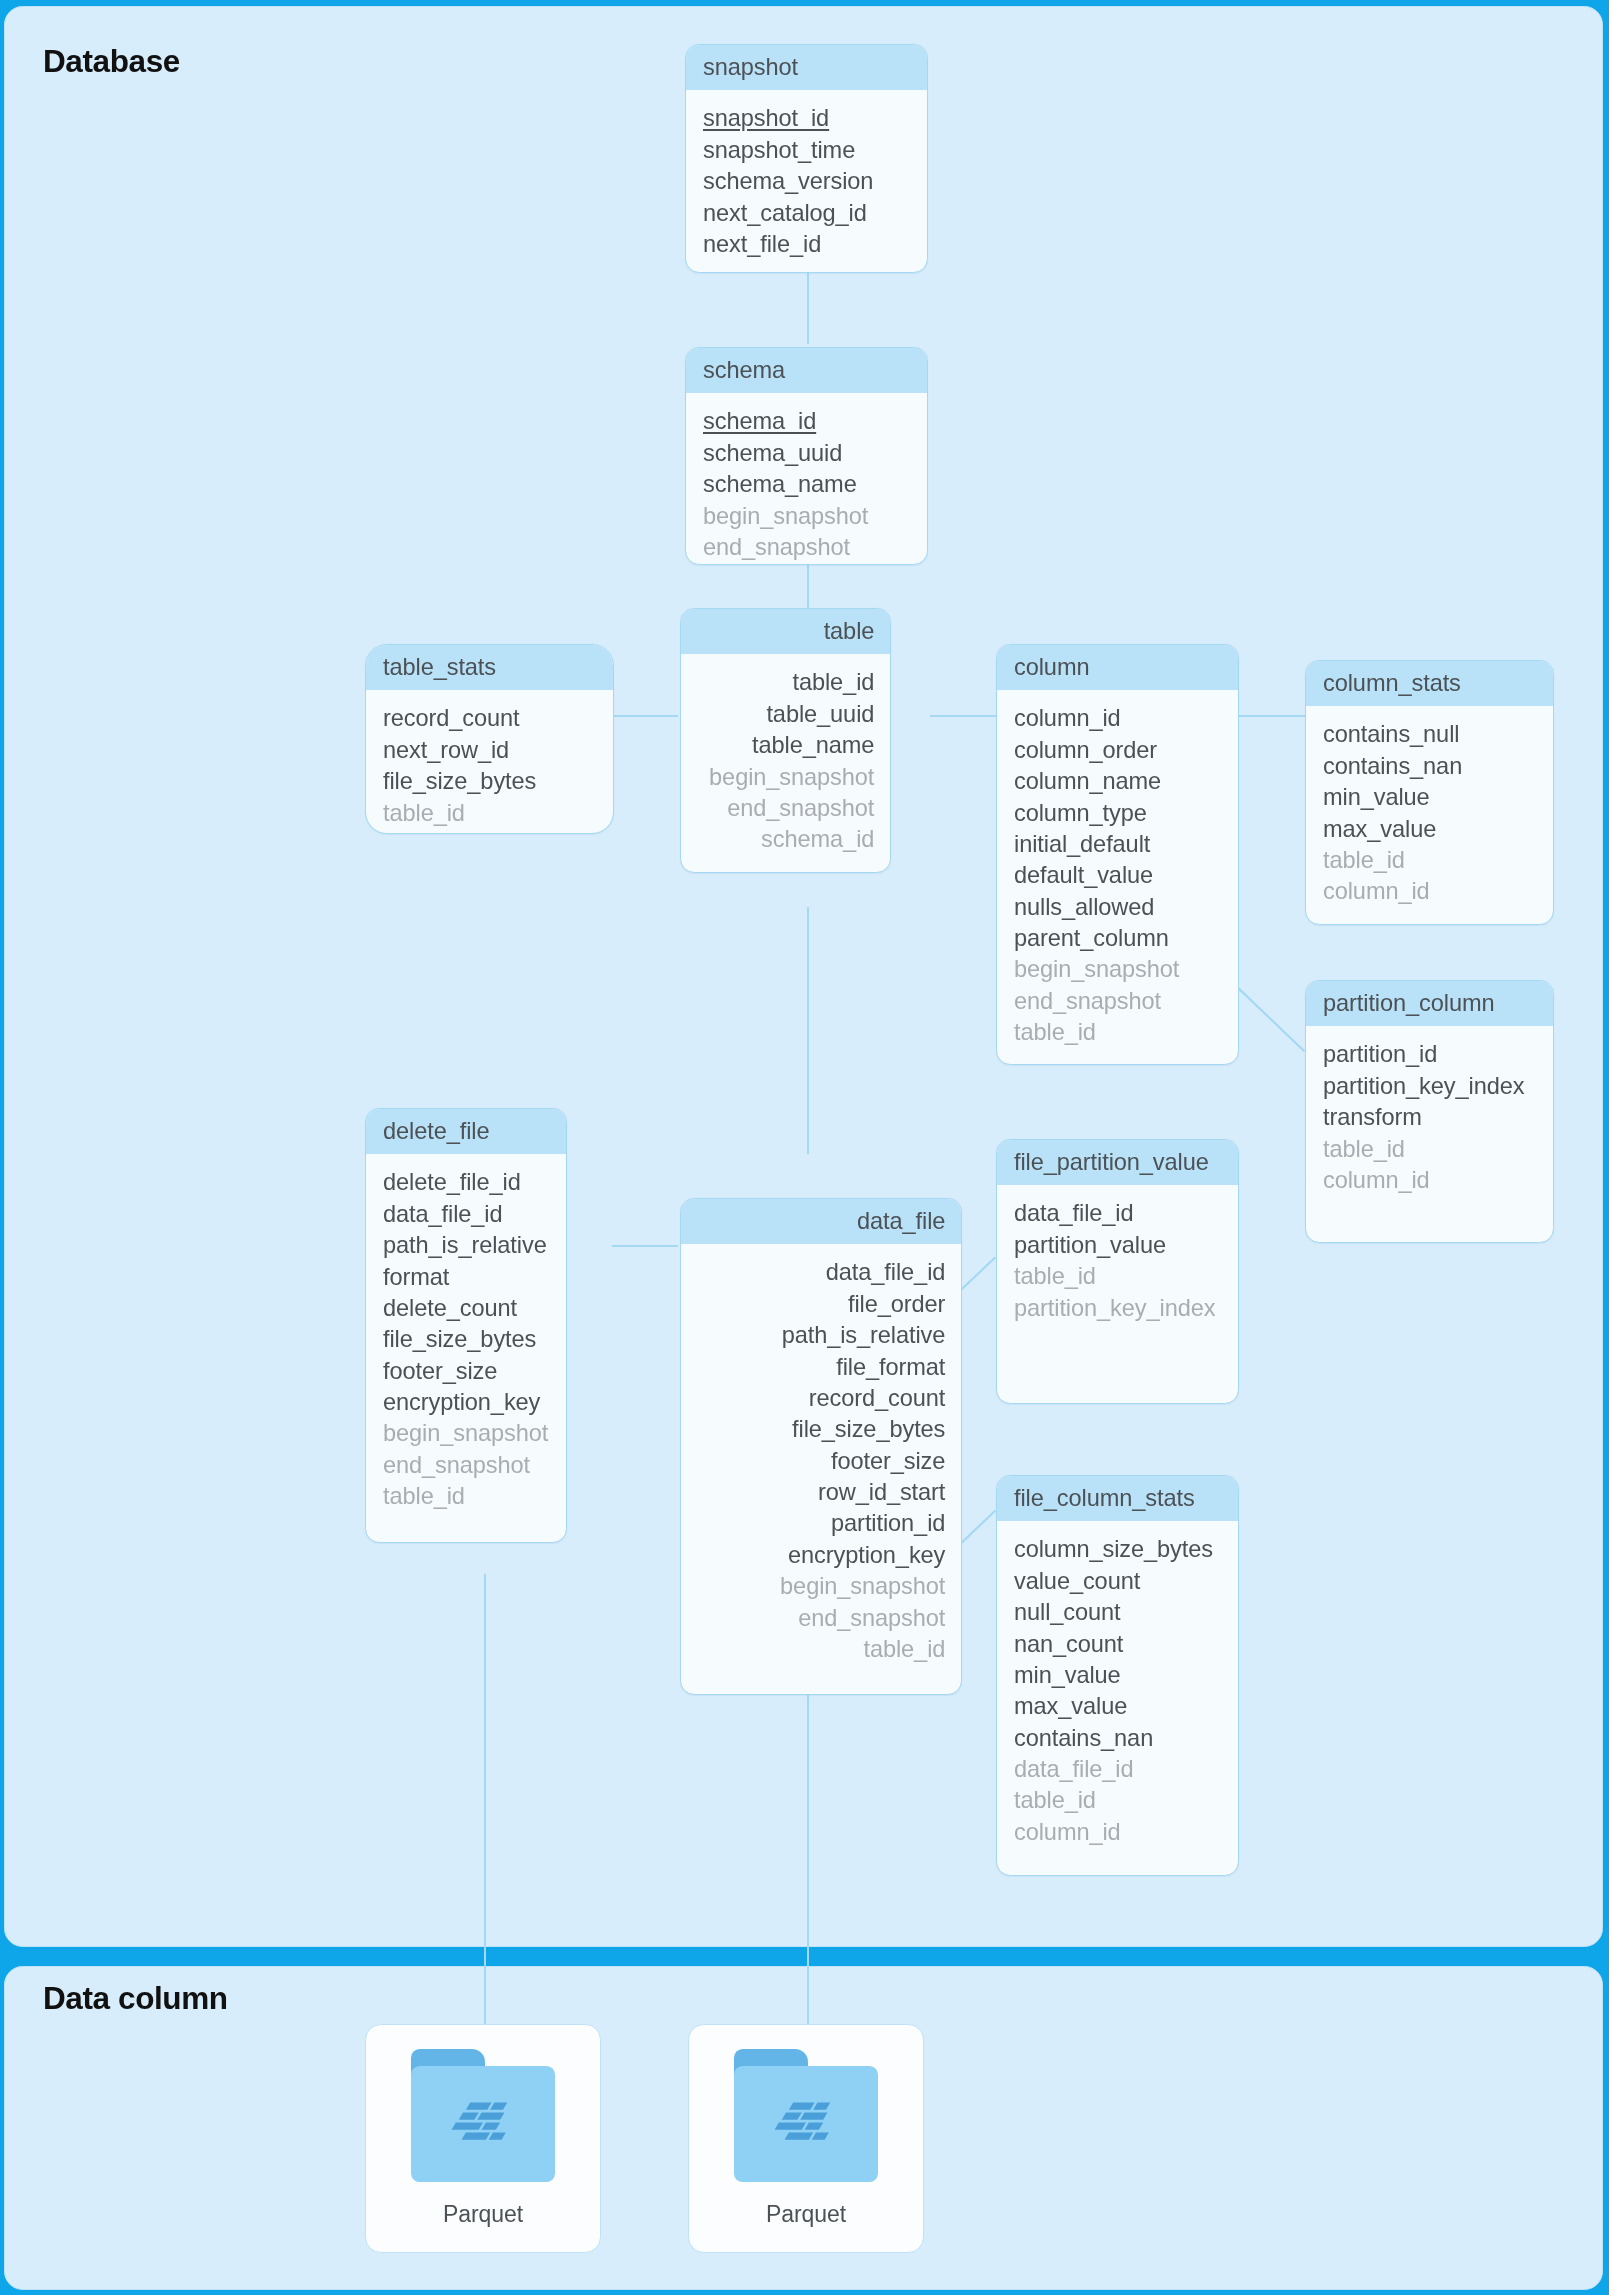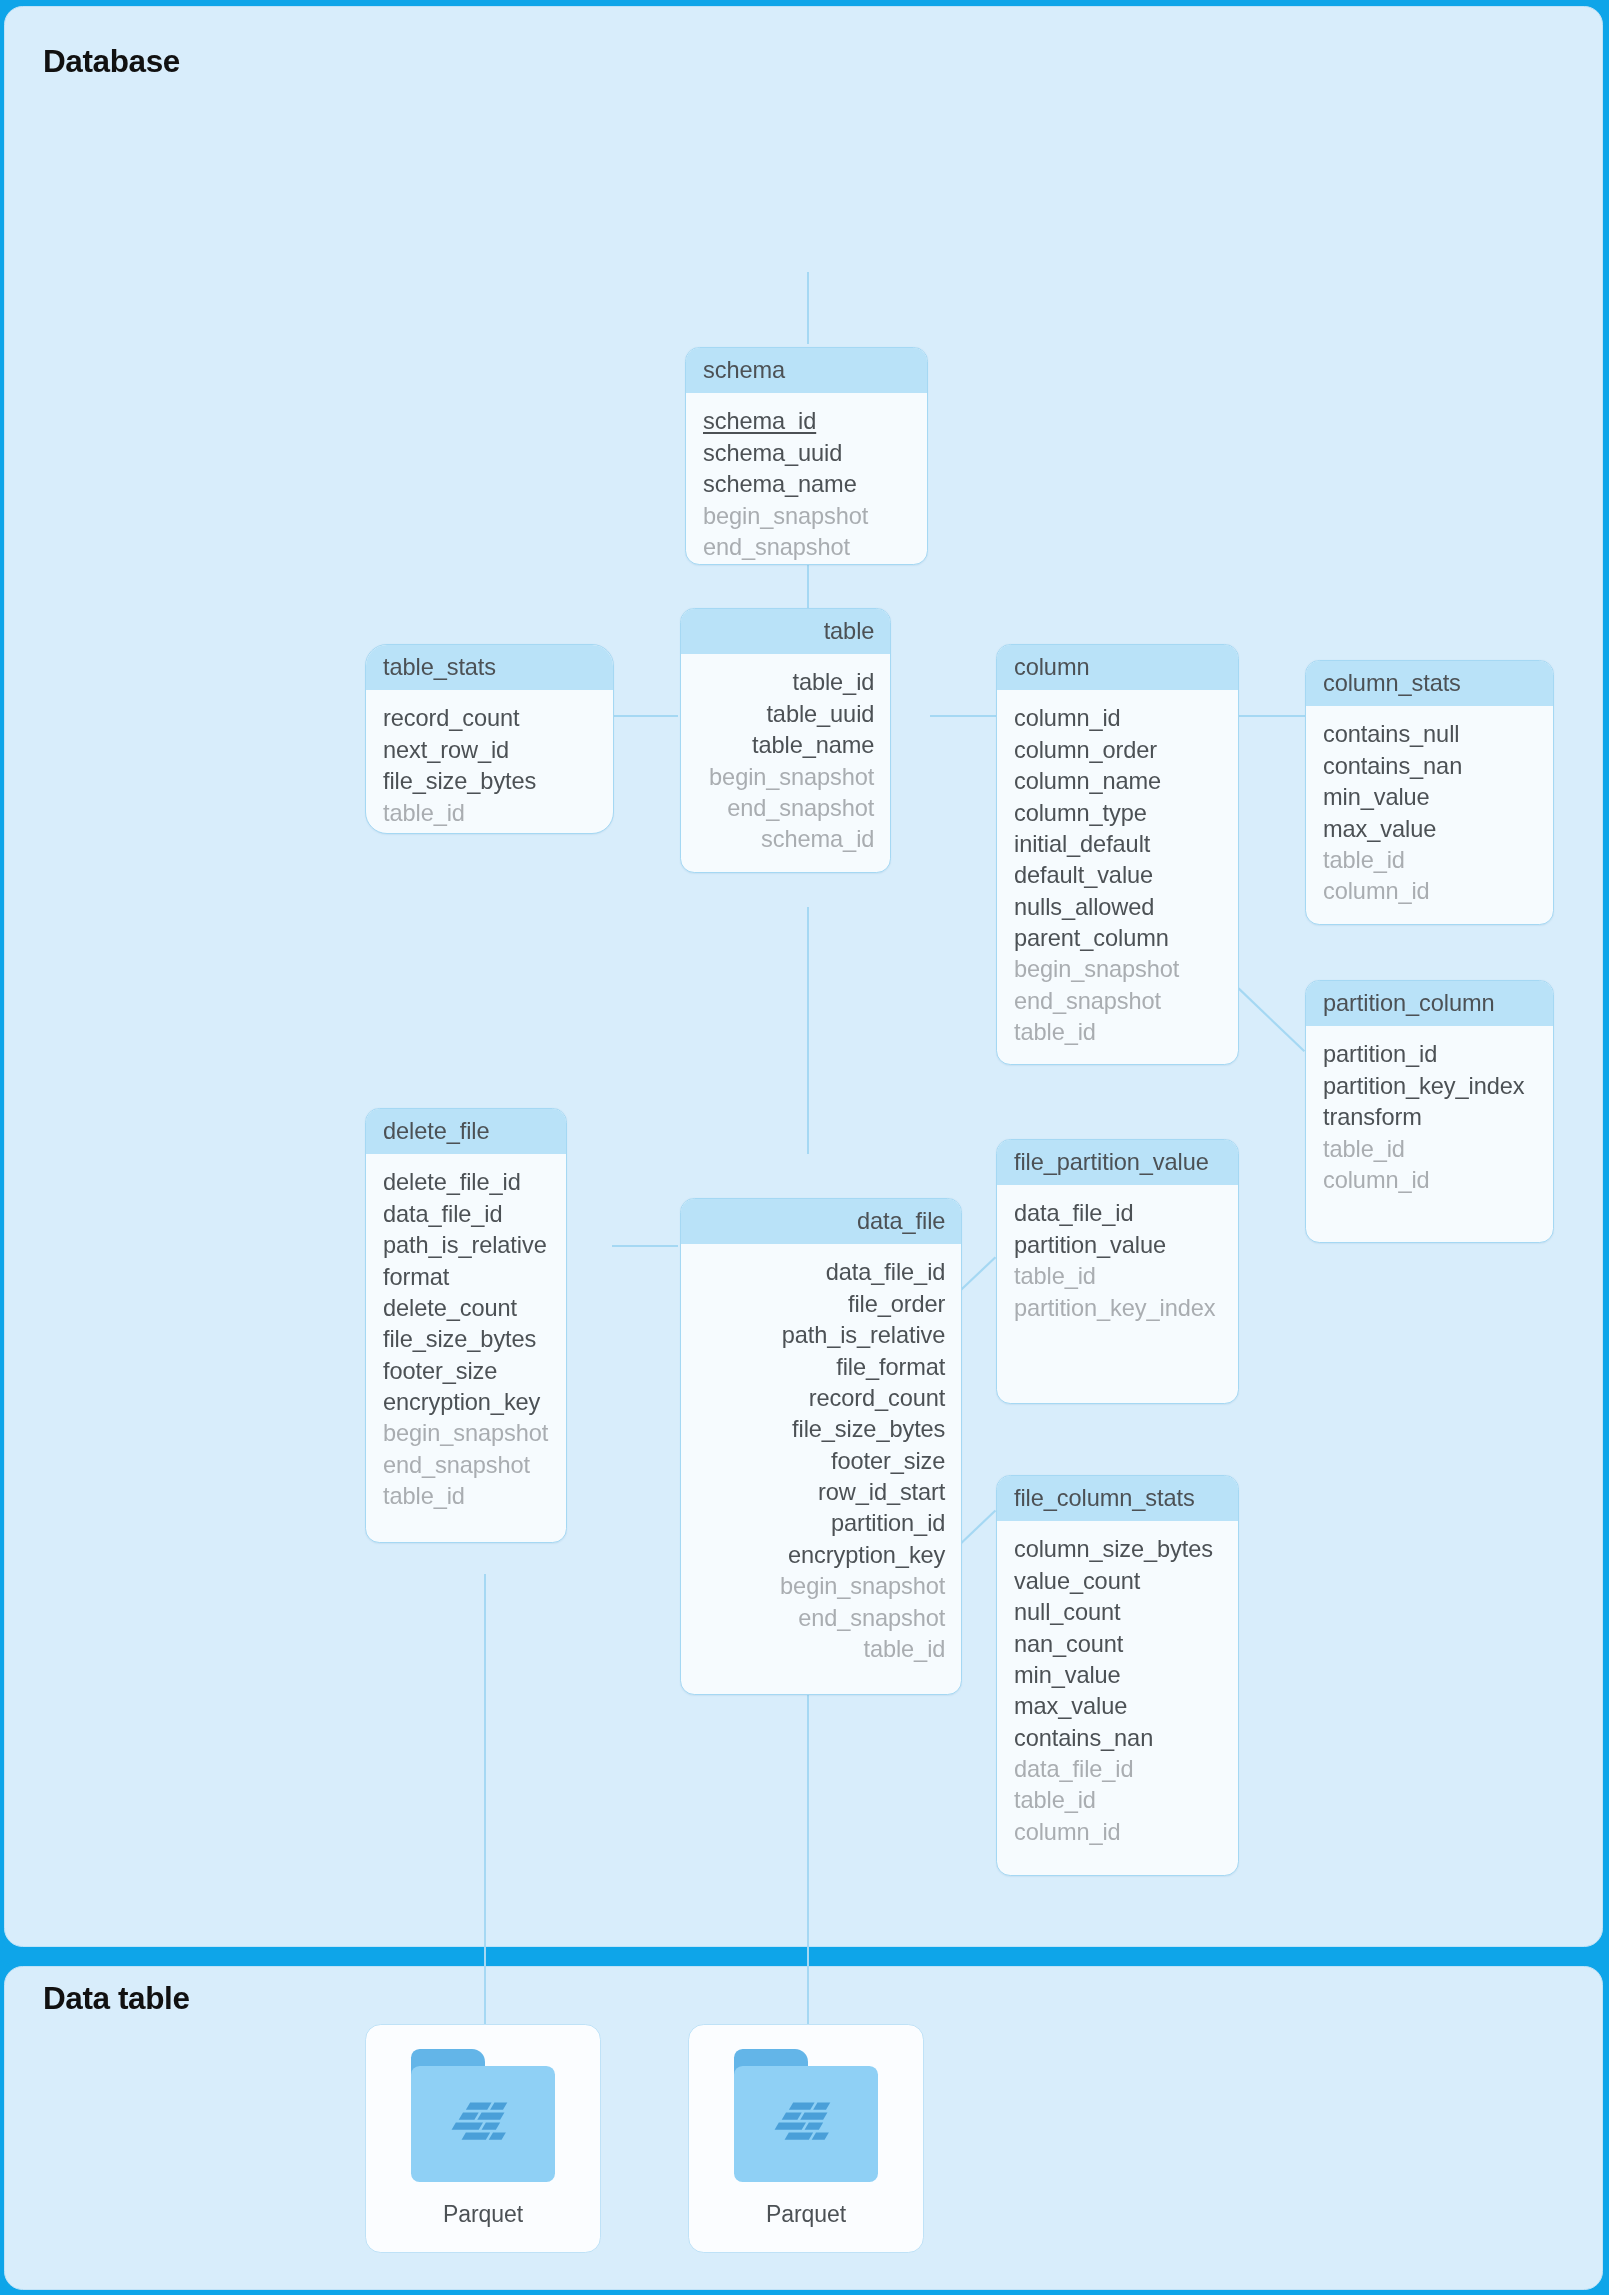--- a/index.html
+++ b/index.html
@@ -42,21 +42,21 @@
 </style>
 </head>
 <body>
 
 <div id="canvas">
 
   <div class="group" style="left:4.3px;top:5.7px;width:1597px;height:1939px;"></div>
   <div class="group-title" style="left:43px;top:43px;">Database</div>
 
   <div class="group" style="left:4.3px;top:1966px;width:1597px;height:322px;"></div>
-  <div class="group-title" style="left:43px;top:1980px;">Data table</div>
+  <div class="group-title" style="left:43px;top:1980px;">Data column</div>
 
   <div class="conn v" style="left:807px;top:272px;height:72px;"></div>
 
   <div class="conn v" style="left:807px;top:564px;height:79px;"></div>
 
   <div class="conn h" style="left:612px;top:715px;width:66px;"></div>
 
   <div class="conn h" style="left:930px;top:715px;width:66px;"></div>
 
   <div class="conn h" style="left:1239px;top:715px;width:66px;"></div>
@@ -74,20 +74,30 @@
   </svg>
 
   <svg class="diag" style="left:0;top:0;width:1609px;height:2295px;" viewBox="0 0 2250 3209" width="1609" height="2295">
     <line x1="1300" y1="2200" x2="1392" y2="2112"></line>
   </svg>
 
   <div class="conn v" style="left:484px;top:1574px;height:451px;"></div>
 
   <div class="conn v" style="left:807px;top:1622px;height:402px;"></div>
 
+  <div class="entity" style="left:685px;top:44px;width:243px;height:229px;">
+    <div class="entity-header">snapshot</div>
+    <div class="entity-fields">
+      <div class="field pk">snapshot_id</div>
+      <div class="field">snapshot_time</div>
+      <div class="field">schema_version</div>
+      <div class="field">next_catalog_id</div>
+      <div class="field">next_file_id</div>
+    </div>
+  </div>
 
   <div class="entity" style="left:685px;top:347px;width:243px;height:218px;">
     <div class="entity-header">schema</div>
     <div class="entity-fields">
       <div class="field pk">schema_id</div>
       <div class="field">schema_uuid</div>
       <div class="field">schema_name</div>
       <div class="field fk">begin_snapshot</div>
       <div class="field fk">end_snapshot</div>
     </div>

